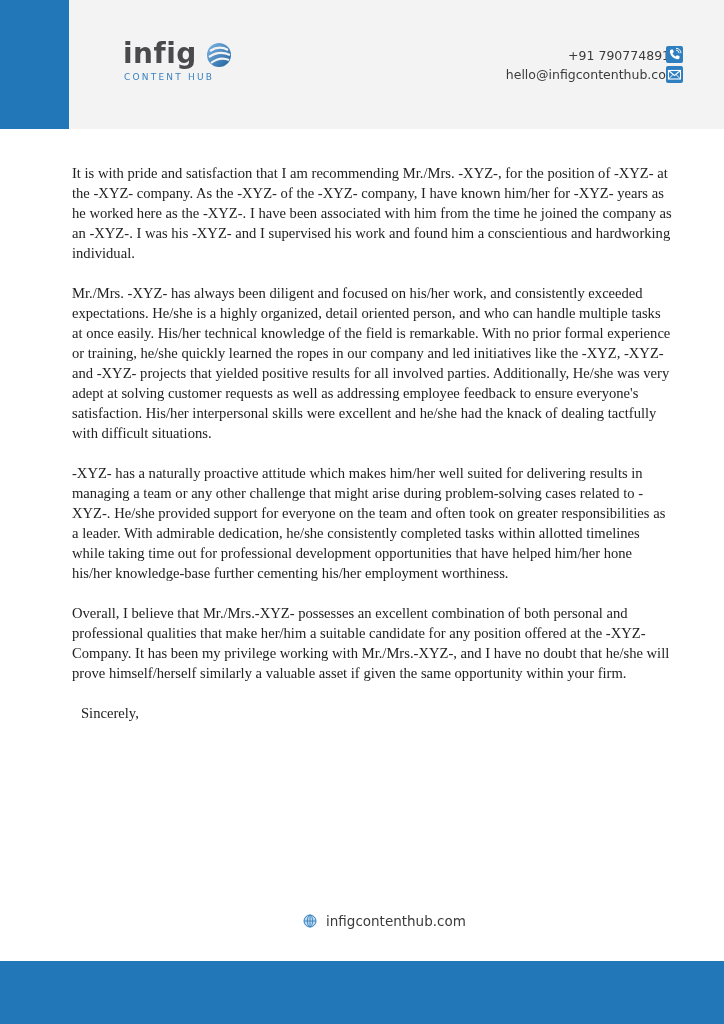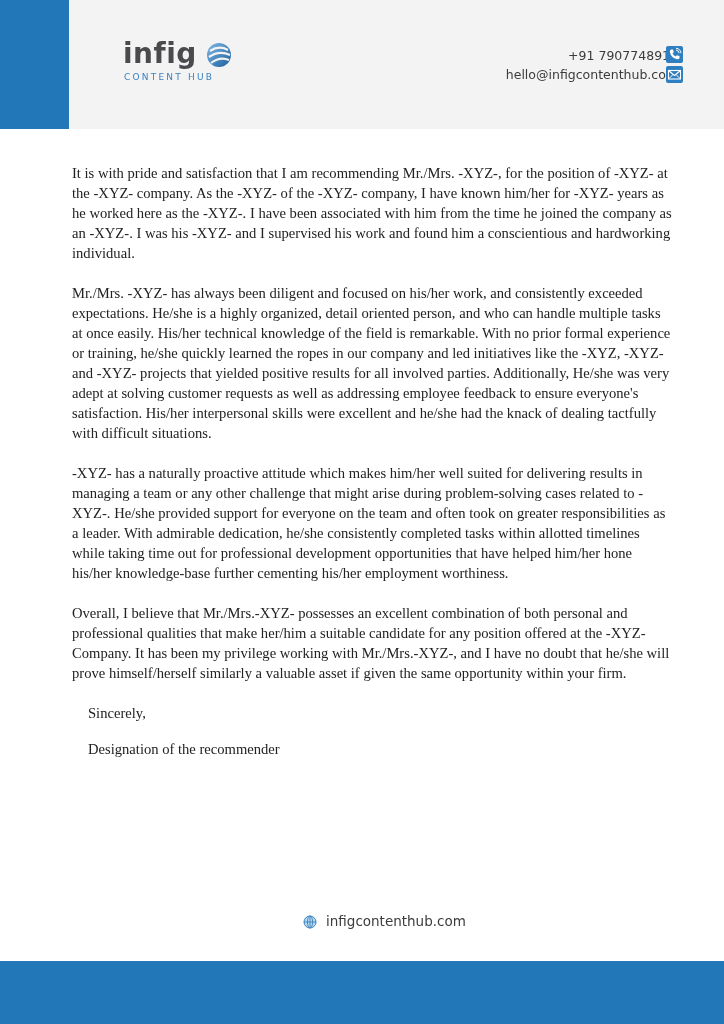--- a/index.html
+++ b/index.html
@@ -104,28 +104,28 @@
       width: 600px;
       font-family: "Liberation Serif", "DejaVu Serif", serif;
       font-size: 14.6px;
       line-height: 20px;
       color: #222222;
     }
     .letter p {
       margin: 0 0 20px 0;
     }
     .letter p.tight {
-      margin: 16px;
+      margin: 9px;
     }
     .footer-link {
       position: absolute;
       left: 303px;
       top: 913px;
       display: flex;
-      align-items: flex-end;
+      align-items: center;
       font-family: "DejaVu Sans", sans-serif;
       font-size: 13.5px;
       color: #3b3b3b;
     }
     .globe-icon {
       width: 14px;
       height: 14px;
       margin-right: 9px;
     }
     .footer-bar {
@@ -186,21 +186,20 @@
     </svg>
   </div>
 </div>
 
 <div class="letter">
   <p>It is with pride and satisfaction that I am recommending Mr./Mrs. -XYZ-, for the position of -XYZ- at the -XYZ- company. As the -XYZ- of the -XYZ- company, I have known him/her for -XYZ- years as he worked here as the -XYZ-. I have been associated with him from the time he joined the company as an -XYZ-. I was his -XYZ- and I supervised his work and found him a conscientious and hardworking individual.</p>
   <p>Mr./Mrs. -XYZ- has always been diligent and focused on his/her work, and consistently exceeded expectations. He/she is a highly organized, detail oriented person, and who can handle multiple tasks at once easily. His/her technical knowledge of the field is remarkable. With no prior formal experience or training, he/she quickly learned the ropes in our company and led initiatives like the -XYZ, -XYZ- and -XYZ- projects that yielded positive results for all involved parties. Additionally, He/she was very adept at solving customer requests as well as addressing employee feedback to ensure everyone's satisfaction. His/her interpersonal skills were excellent and he/she had the knack of dealing tactfully with difficult situations.</p>
   <p>-XYZ- has a naturally proactive attitude which makes him/her well suited for delivering results in managing a team or any other challenge that might arise during problem-solving cases related to -XYZ-. He/she provided support for everyone on the team and often took on greater responsibilities as a leader. With admirable dedication, he/she consistently completed tasks within allotted timelines while taking time out for professional development opportunities that have helped him/her hone his/her knowledge-base further cementing his/her employment worthiness.</p>
   <p>Overall, I believe that Mr./Mrs.-XYZ- possesses an excellent combination of both personal and professional qualities that make her/him a suitable candidate for any position offered at the -XYZ- Company. It has been my privilege working with Mr./Mrs.-XYZ-, and I have no doubt that he/she will prove himself/herself similarly a valuable asset if given the same opportunity within your firm.</p>
   <p class="tight">Sincerely,</p>
-  <p class="tight">Designation of the recommender</p>
 </div>
 
 <div class="footer-link">
   <span class="globe-icon">
     <svg viewBox="0 0 14 14" width="14" height="14">
       <circle cx="7" cy="7" r="6" fill="#bcd8ef" stroke="#3a83c0" stroke-width="1"></circle>
       <ellipse cx="7" cy="7" rx="2.6" ry="6" fill="none" stroke="#3a83c0" stroke-width="0.9"></ellipse>
       <line x1="1" y1="7" x2="13" y2="7" stroke="#3a83c0" stroke-width="0.9"></line>
       <line x1="7" y1="1" x2="7" y2="13" stroke="#3a83c0" stroke-width="0.9"></line>
     </svg>

